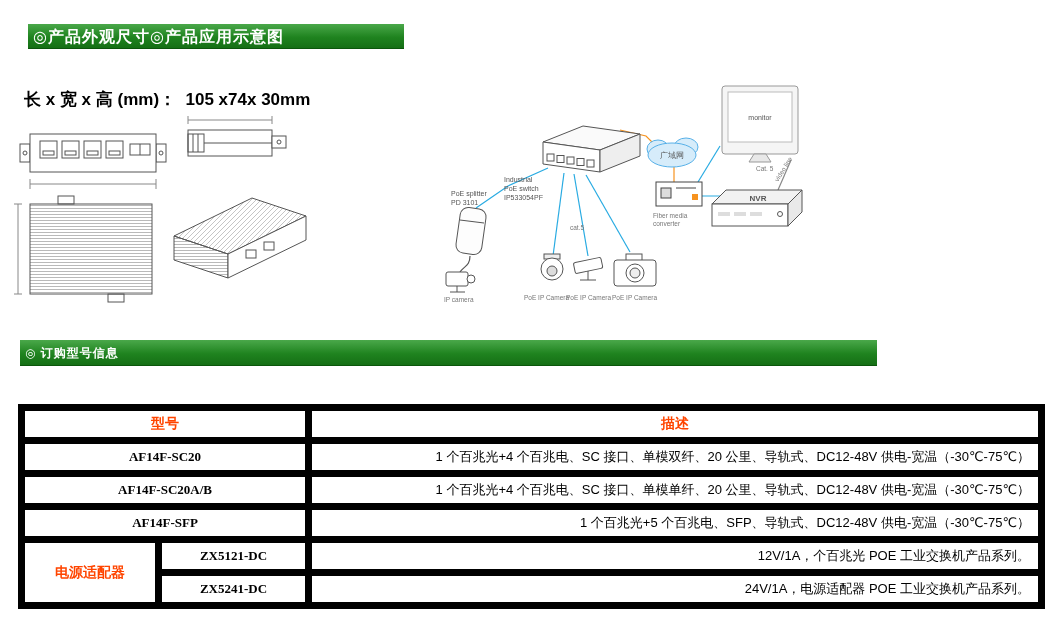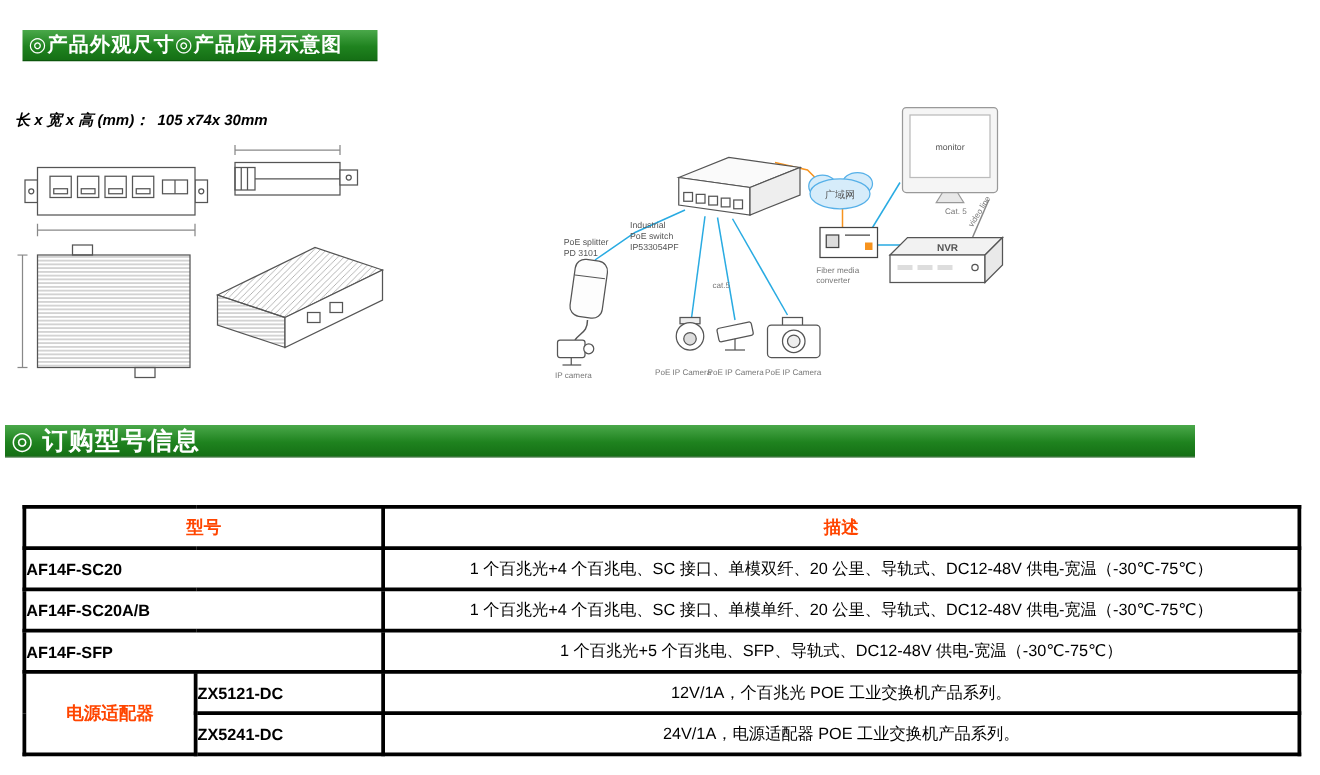--- a/index.html
+++ b/index.html
@@ -8,39 +8,39 @@
     width:1056px; height:620px; position:relative; overflow:hidden;
     font-family:"Liberation Sans","DejaVu Sans",sans-serif; color:#000;
   }
   .green-bar {
     position:absolute;
     background:linear-gradient(180deg,#4aa84a 0%,#1f831f 55%,#156f15 100%);
     border-bottom:1px solid #0b560b;
     color:#fff; font-weight:bold; letter-spacing:1px;
     padding-left:5px;
   }
-  #bar1 { left:18px; top:24px; width:284px; height:25px; font-size:16px; line-height:25px; }
-  #bar2 { left:4px; top:340px; width:952px; height:26px; font-size:20px; line-height:26px; }
+  #bar1 { left:28px; top:24px; width:376px; height:25px; font-size:16px; line-height:25px; }
+  #bar2 { left:20px; top:340px; width:857px; height:26px; font-size:12px; line-height:26px; }
   .dims {
-    position:absolute; left:12px; top:88px;
-    font-size:12px; font-weight:bold; white-space:pre;font-style:italic;
+    position:absolute; left:24px; top:88px;
+    font-size:17px; font-weight:bold; white-space:pre;
   }
   #drawings { position:absolute; left:8px; top:78px; }
   svg text { font-family:"Liberation Sans","DejaVu Sans",sans-serif; fill:#555; }
   .lbl  { font-size:7px; }
   .lbl6 { font-size:6.5px; fill:#777; }
   table {
     position:absolute; left:18px; top:404px; width:1020px;
     border-collapse:collapse; table-layout:fixed;
   }
-  th,td { border:3px solid #000000; height:33px; font-size:13px; vertical-align:middle; }
+  th,td { border:7px solid #000000; height:33px; font-size:13px; vertical-align:middle; }
   th { color:#ff4500; font-size:14px; font-weight:bold; text-align:center; }
-  td.model   { text-align:left; font-weight:bold; padding:0; }
+  td.model   { text-align:center; font-weight:bold; padding:0;font-family:Liberation Serif, serif; }
   td.adapter { text-align:center; font-weight:bold; color:#ff4500; font-size:14px; padding:0; }
-  td.desc    { text-align:center; padding:0 8px; }
+  td.desc    { text-align:right; padding:0 8px; }
 </style>
 </head>
 <body>
 
 <div id="bar1" class="green-bar">◎产品外观尺寸◎产品应用示意图</div>
 
 <div class="dims">长 x 宽 x 高 (mm)：  105 x74x 30mm</div>
 
 <svg id="drawings" width="1040" height="258" viewBox="0 0 1040 258">
   <defs>

